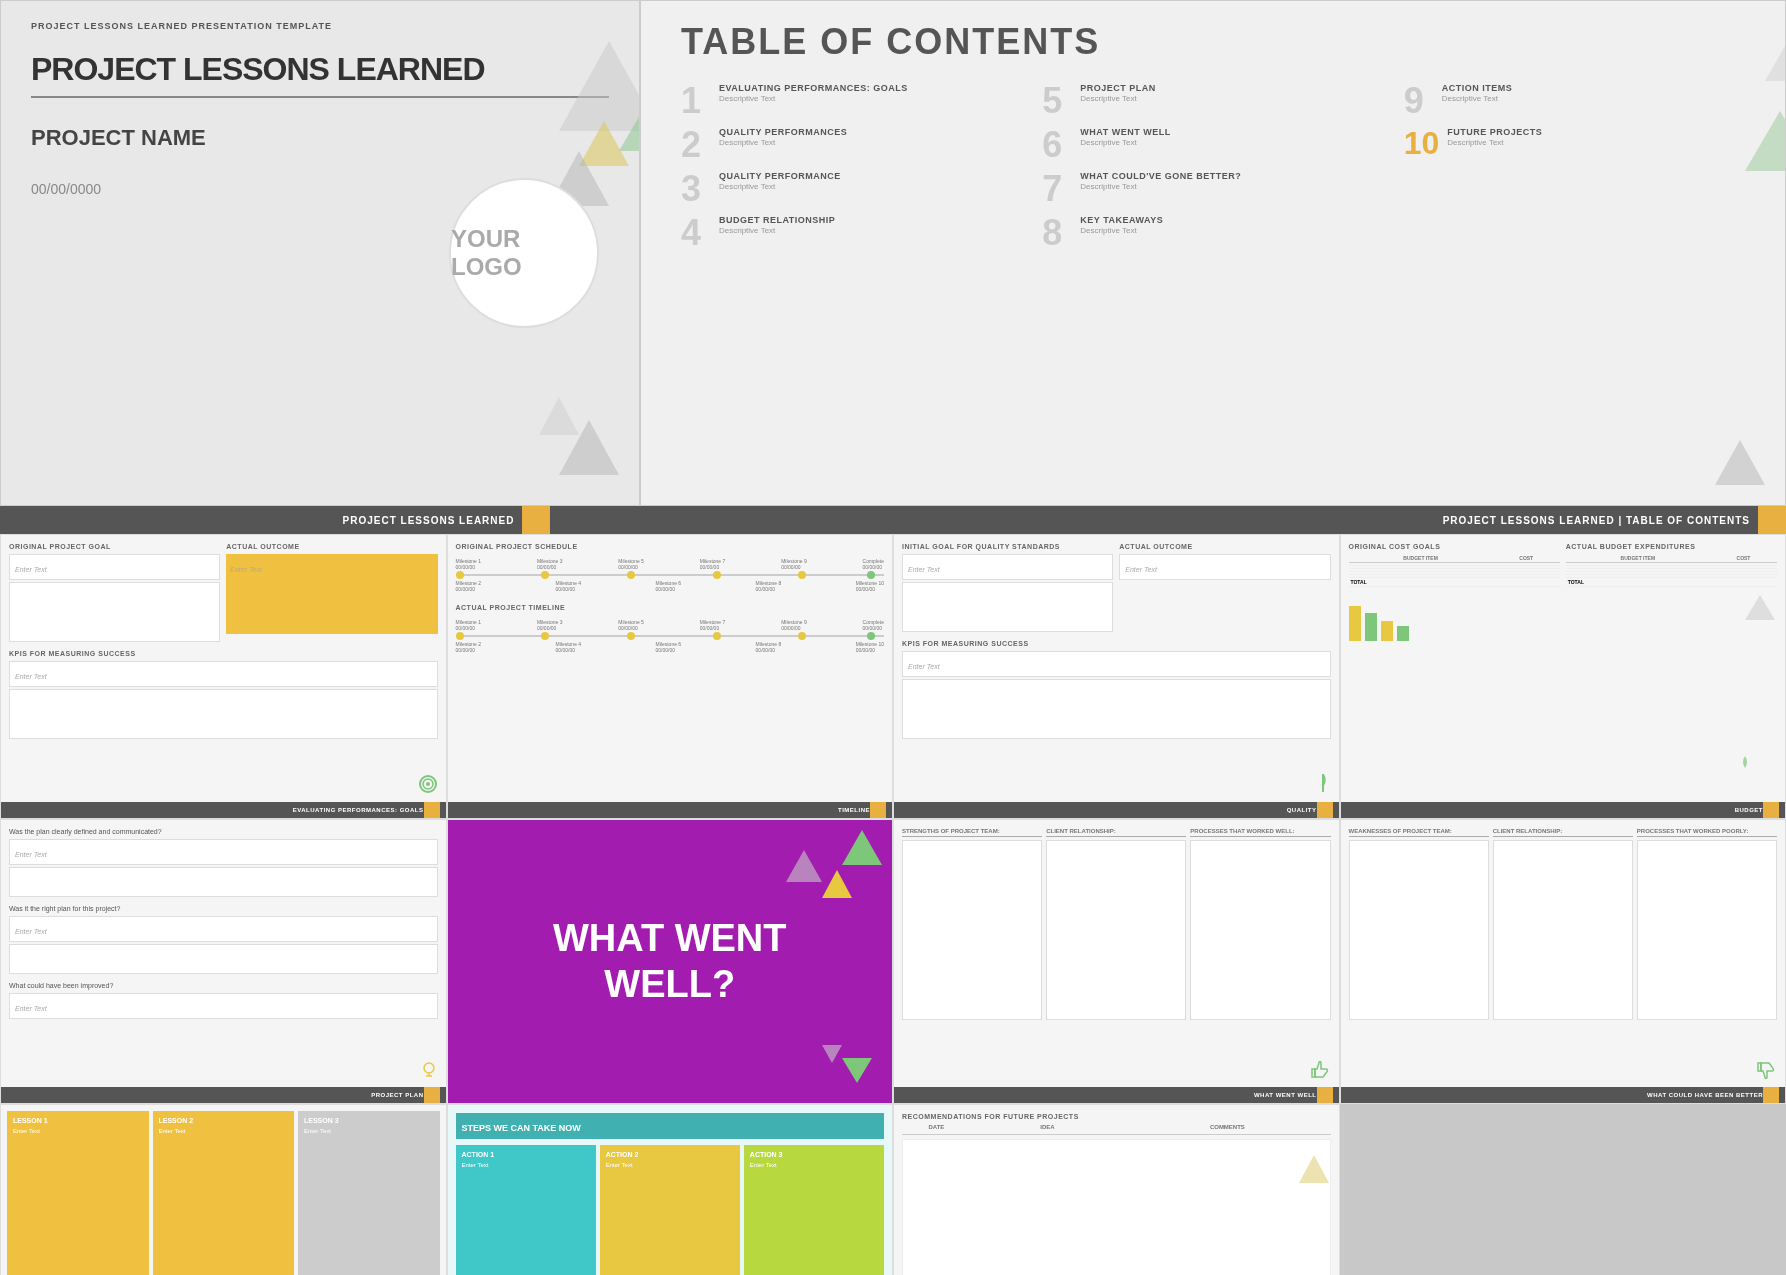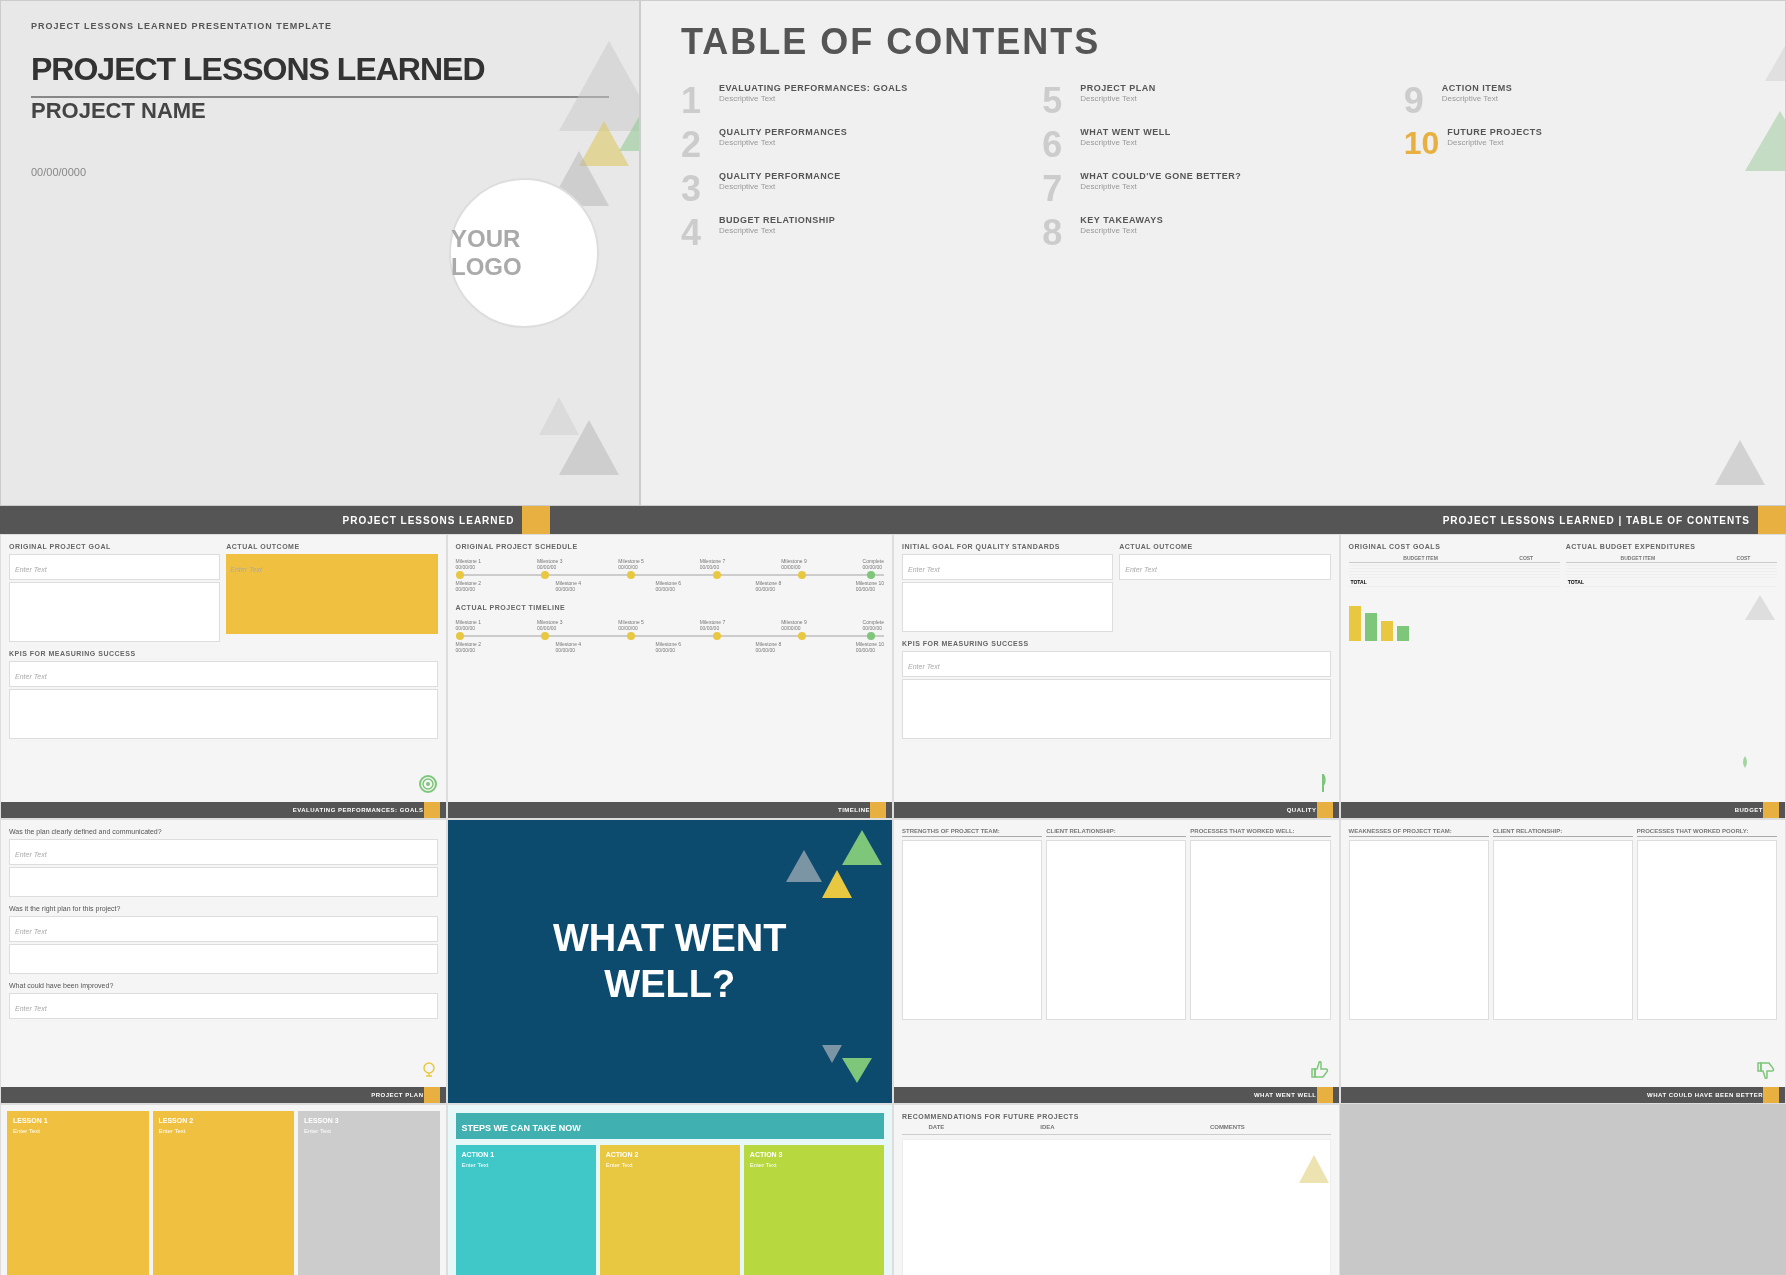--- a/index.html
+++ b/index.html
@@ -16,22 +16,22 @@
     .divider-right { flex: 1; display: flex; align-items: center; justify-content: flex-end; padding-right: 0; color: white; font-size: 10px; letter-spacing: 1px; font-weight: bold; }
     .divider-accent { width: 28px; height: 28px; background: #e8b040; }
 
     
     .slides-grid { display: grid; grid-template-columns: repeat(4, 1fr); grid-template-rows: repeat(3, 1fr); gap: 0; }
     .slide-cell { background: #f5f5f5; border: 1px solid #ddd; position: relative; overflow: hidden; height: 285px; padding: 8px; }
 
     
     .title-label { font-size: 9px; font-weight: bold; color: #555; letter-spacing: 1px; margin-bottom: 8px; }
     .title-main { font-size: 36px; font-weight: bold; color: #333; letter-spacing: -1px; margin-top: 20px; border-bottom: 2px solid #888; padding-bottom: 8px; }
-    .title-project { font-size: 22px; color: #444; margin-top: 0; }
-    .title-date { font-size: 11px; color: #888; margin-top: 42px; }
+    .title-project { font-size: 22px; color: #444; margin-top: 27px; }
+    .title-date { font-size: 14px; color: #888; margin-top: 30px; }
     .logo-circle { position: absolute; right: 60px; top: 50%; transform: translateY(-45%); width: 160px; height: 160px; background: white; border-radius: 50%; display: flex; align-items: center; justify-content: center; font-size: 32px; font-weight: bold; color: #aaa; border: 2px solid #ddd; z-index: 2; }
 
     
     .toc-title { font-size: 36px; color: #555; margin-bottom: 20px; letter-spacing: 2px; }
     .toc-grid { display: grid; grid-template-columns: repeat(3, 1fr); gap: 8px 20px; }
     .toc-item { display: flex; align-items: flex-start; gap: 8px; margin-bottom: 8px; }
     .toc-num { font-size: 36px; font-weight: bold; color: #ccc; line-height: 1; min-width: 30px; }
     .toc-content { }
     .toc-label { font-size: 9px; font-weight: bold; color: #555; letter-spacing: 0.5px; line-height: 1.2; }
     .toc-desc { font-size: 8px; color: #999; }
@@ -430,21 +430,21 @@
         <line x1="9" y1="12" x2="9" y2="15" stroke="#e8c840" stroke-width="1.5"></line>
         <line x1="6" y1="15" x2="12" y2="15" stroke="#e8c840" stroke-width="1.5"></line>
       </svg>
     </div>
     <div class="slide-footer">
       <span class="slide-footer-text">PROJECT PLAN</span>
       <div class="slide-footer-accent"></div>
     </div>
   </div>
 
-  <div class="slide-cell big-text-slide" style="background:#0c4a6e;">
+  <div class="slide-cell big-text-slide" style="background:#a21caf;">
 
     <div style="position:absolute;top:10px;right:10px;">
       <div style="width:0;height:0;border-left:20px solid transparent;border-right:20px solid transparent;border-bottom:35px solid #7dc67a;position:absolute;top:0;right:0;"></div>
       <div style="width:0;height:0;border-left:15px solid transparent;border-right:15px solid transparent;border-bottom:28px solid #e8c840;position:absolute;top:40px;right:30px;"></div>
       <div style="width:0;height:0;border-left:18px solid transparent;border-right:18px solid transparent;border-bottom:32px solid rgba(200,200,200,0.6);position:absolute;top:20px;right:60px;"></div>
     </div>
     <div style="position:absolute;bottom:20px;right:20px;">
       <div style="width:0;height:0;border-left:15px solid transparent;border-right:15px solid transparent;border-top:25px solid #7dc67a;"></div>
     </div>
     <div style="position:absolute;bottom:40px;right:50px;">

